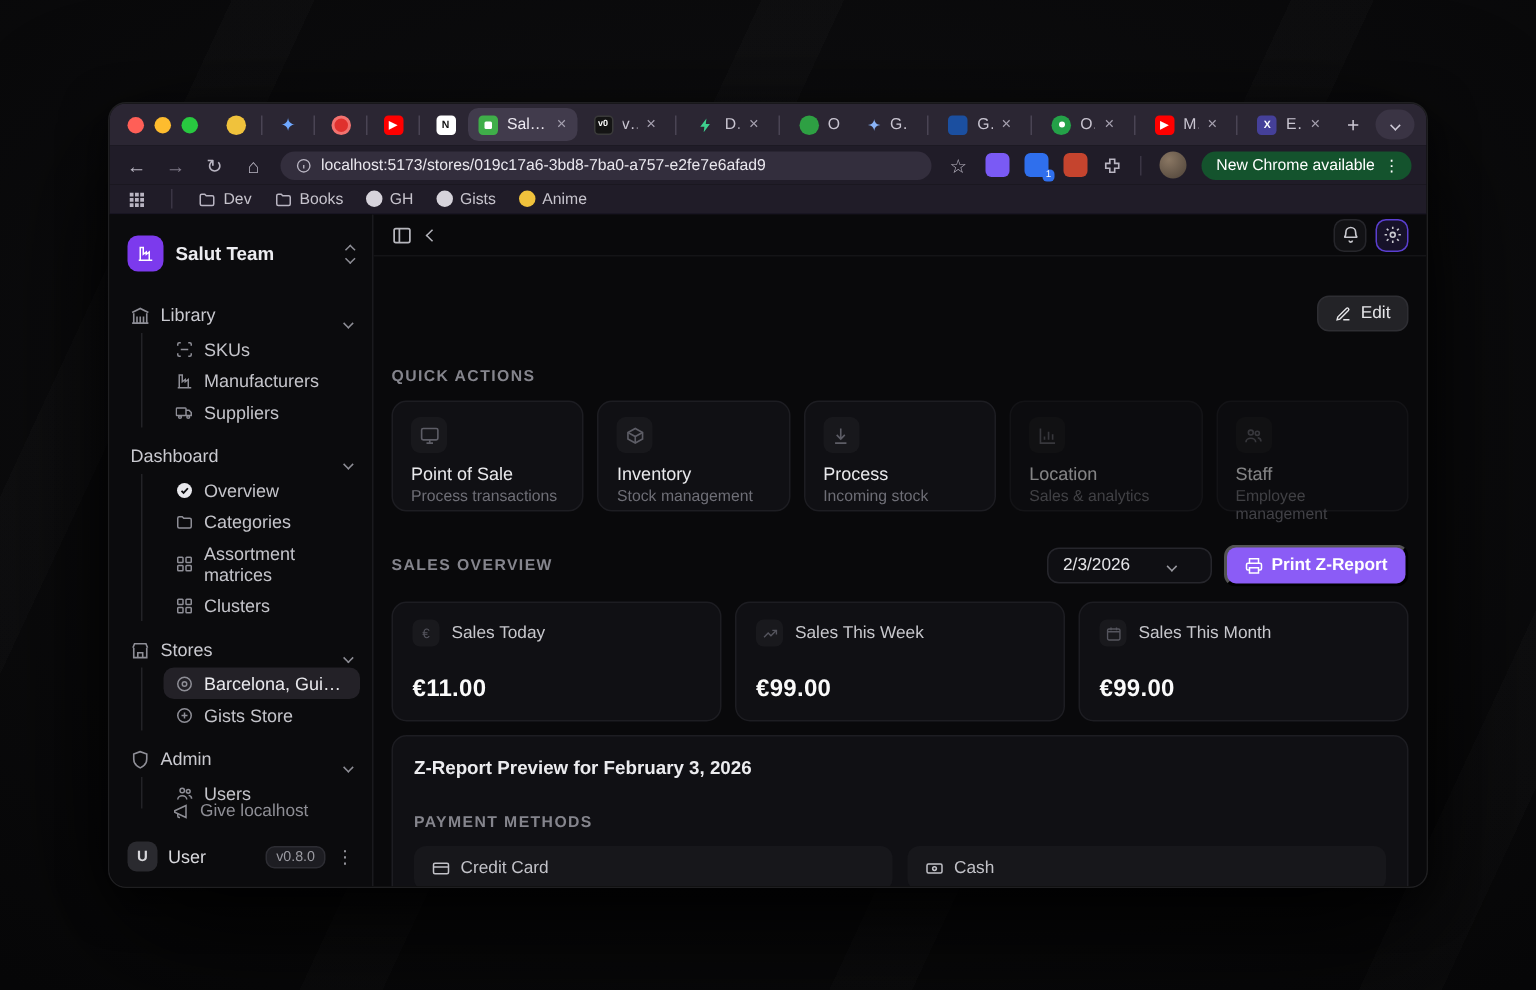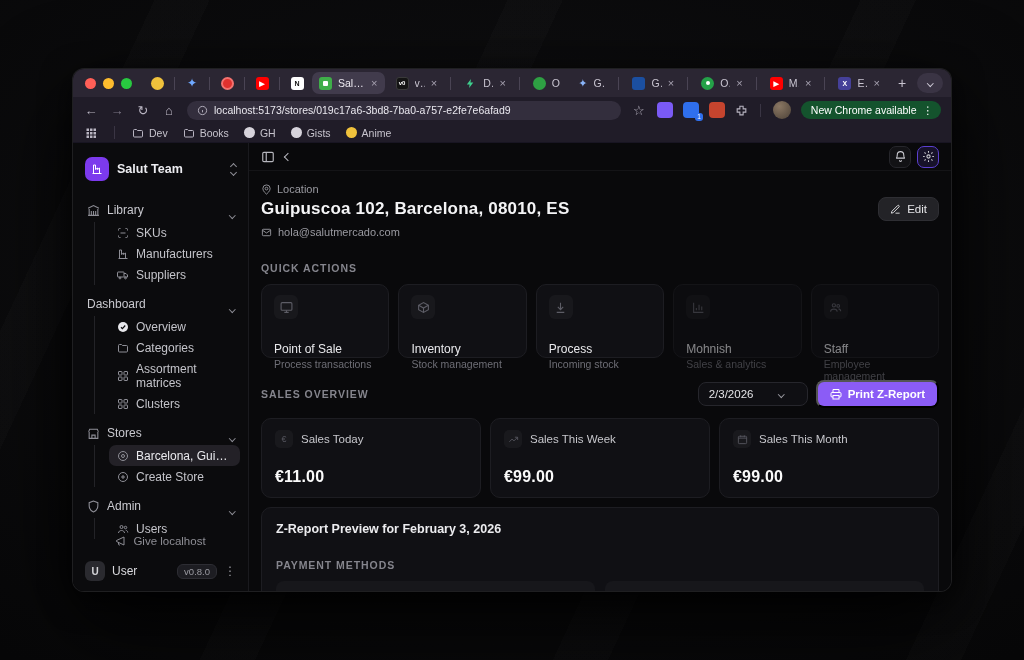--- a/index.html
+++ b/index.html
@@ -84,21 +84,21 @@
   .loclabel { display:flex; align-items:center; gap:5px; color:#9a9aa1; font-size:11px; }
   .address { font-size:17px; font-weight:bold; color:#f4f4f6; margin-top:4px; letter-spacing:.2px; }
   .email { display:flex; align-items:center; gap:6px; color:#9a9aa1; font-size:11px; margin-top:7px; }
   .editbtn { margin-left:auto; display:flex; align-items:center; gap:6px; background:#232327; border:1px solid #2e2e33; color:#e5e5e8; font-size:11.5px; border-radius:8px; padding:5px 11px; margin-top:14px; }
   .secheading { color:#85858d; font-size:10.5px; letter-spacing:.09em; font-weight:bold; }
   .qa-heading { margin-top:24px; }
   .qarow { display:flex; gap:9px; margin-top:10px; }
   .qacard { flex:1; background:#101014; border:1px solid #1d1d22; border-radius:10px; padding:10px 12px; height:74px; }
   .qacard.dim { opacity:.55; }
   .qaicon { width:24px; height:24px; border-radius:6px; background:rgba(255,255,255,0.035); color:#5d5d66; display:flex; align-items:center; justify-content:center; }
-  .qatitle { font-size:12px; color:#e9e9ec; margin-top:23px; }
+  .qatitle { font-size:12px; color:#e9e9ec; margin-top:7px; }
   .qasub { font-size:10.5px; color:#6e6e76; margin-top:2px; }
   .salesrow { display:flex; align-items:center; margin-top:22px; }
   .salesctrls { margin-left:auto; display:flex; gap:8px; align-items:center; }
   .datesel { display:flex; align-items:center; gap:26px; background:#0f0f13; border:1px solid #26262c; border-radius:8px; padding:5px 10px; color:#e4e4e7; font-size:11.5px; min-width:110px; }
   .printbtn { display:flex; align-items:center; gap:6px; background:#8b5cf6; color:#fff; font-size:11.5px; border-radius:8px; padding:6px 12px; font-weight:bold; }
   .statrow { display:flex; gap:9px; margin-top:10px; }
   .statcard { flex:1; background:#101014; border:1px solid #1d1d22; border-radius:10px; padding:11px 13px; height:80px; display:flex; flex-direction:column; }
   .stathead { display:flex; align-items:center; gap:8px; color:#c7c7cc; font-size:11.5px; }
   .staticon { width:18px; height:18px; border-radius:5px; background:rgba(255,255,255,0.04); color:#55555e; display:flex; align-items:center; justify-content:center; font-size:9px; }
   .statval { margin-top:auto; font-size:16px; font-weight:bold; color:#fafafa; letter-spacing:.2px; }
@@ -417,21 +417,21 @@
                 </span>
               <span style="white-space:nowrap;overflow:hidden;text-overflow:ellipsis;">Barcelona, Guipuscoa, 102</span>
             </div>
             <div class="subitem">
               <span class="sicon">
                   <svg width="12" height="12" viewBox="0 0 24 24" fill="none" stroke="currentColor" stroke-width="2">
                     <circle cx="12" cy="12" r="9"></circle>
                     <path d="M12 8v8M8 12h8"></path>
                   </svg>
                 </span>
-              <span>Create Store</span>
+              <span>Gists Store</span>
             </div>
           </div>
           <div class="secrow">
             <span class="sicon">
                 <svg width="13" height="13" viewBox="0 0 24 24" fill="none" stroke="currentColor" stroke-width="2">
                   <path d="M12 2 4 5v6c0 5 3.5 9 8 11 4.5-2 8-6 8-11V5Z"></path>
                 </svg>
               </span>
             <span class="slabel">Admin</span>
             <i class="chev sm" style="color:#8e8e96;"></i>
@@ -487,41 +487,20 @@
                 <svg width="13" height="13" viewBox="0 0 24 24" fill="none" stroke="currentColor" stroke-width="2">
                   <circle cx="12" cy="12" r="3"></circle>
                   <path d="M12 2v3M12 19v3M2 12h3M19 12h3M4.6 4.6l2.1 2.1M17.3 17.3l2.1 2.1M4.6 19.4l2.1-2.1M17.3 6.7l2.1-2.1"></path>
                 </svg>
               </span>
           </div>
         </div>
 
         <div class="content">
           <div class="locrow">
-            <div>
-              <div class="loclabel">
-                <span>
-                    <svg width="11" height="11" viewBox="0 0 24 24" fill="none" stroke="currentColor" stroke-width="2">
-                      <path d="M20 10c0 6-8 12-8 12s-8-6-8-12a8 8 0 1 1 16 0z"></path>
-                      <circle cx="12" cy="10" r="3"></circle>
-                    </svg>
-                  </span>
-                <span>Location</span>
-              </div>
-              <div class="address">Guipuscoa 102, Barcelona, 08010, ES</div>
-              <div class="email">
-                <span>
-                    <svg width="11" height="11" viewBox="0 0 24 24" fill="none" stroke="currentColor" stroke-width="2">
-                      <rect x="3" y="5" width="18" height="14" rx="2"></rect>
-                      <path d="m3 7 9 6 9-6"></path>
-                    </svg>
-                  </span>
-                <span>hola@salutmercado.com</span>
-              </div>
-            </div>
             <button class="editbtn">
               <span>
                   <svg width="11" height="11" viewBox="0 0 24 24" fill="none" stroke="currentColor" stroke-width="2">
                     <path d="M12 20h9"></path>
                     <path d="M16.5 3.5a2.1 2.1 0 0 1 3 3L7 19l-4 1 1-4Z"></path>
                   </svg>
                 </span>
               <span>Edit</span>
             </button>
           </div>
@@ -557,21 +536,21 @@
               <div class="qatitle">Process</div>
               <div class="qasub">Incoming stock</div>
             </div>
             <div class="qacard dim">
               <div class="qaicon">
                   <svg width="13" height="13" viewBox="0 0 24 24" fill="none" stroke="currentColor" stroke-width="2">
                     <path d="M8 17v-4M13 17V7M18 17v-7"></path>
                     <path d="M3 3v18h18"></path>
                   </svg>
                 </div>
-              <div class="qatitle">Mohnish</div>
+              <div class="qatitle">Location</div>
               <div class="qasub">Sales &amp; analytics</div>
             </div>
             <div class="qacard dim">
               <div class="qaicon">
                   <svg width="13" height="13" viewBox="0 0 24 24" fill="none" stroke="currentColor" stroke-width="2">
                     <circle cx="9" cy="8" r="3"></circle>
                     <path d="M3 20c0-3 2.7-5 6-5s6 2 6 5"></path>
                     <circle cx="17" cy="9" r="2.5"></circle>
                     <path d="M17.5 14.5c2.3.3 4 2 4 4.5"></path>
                   </svg>

